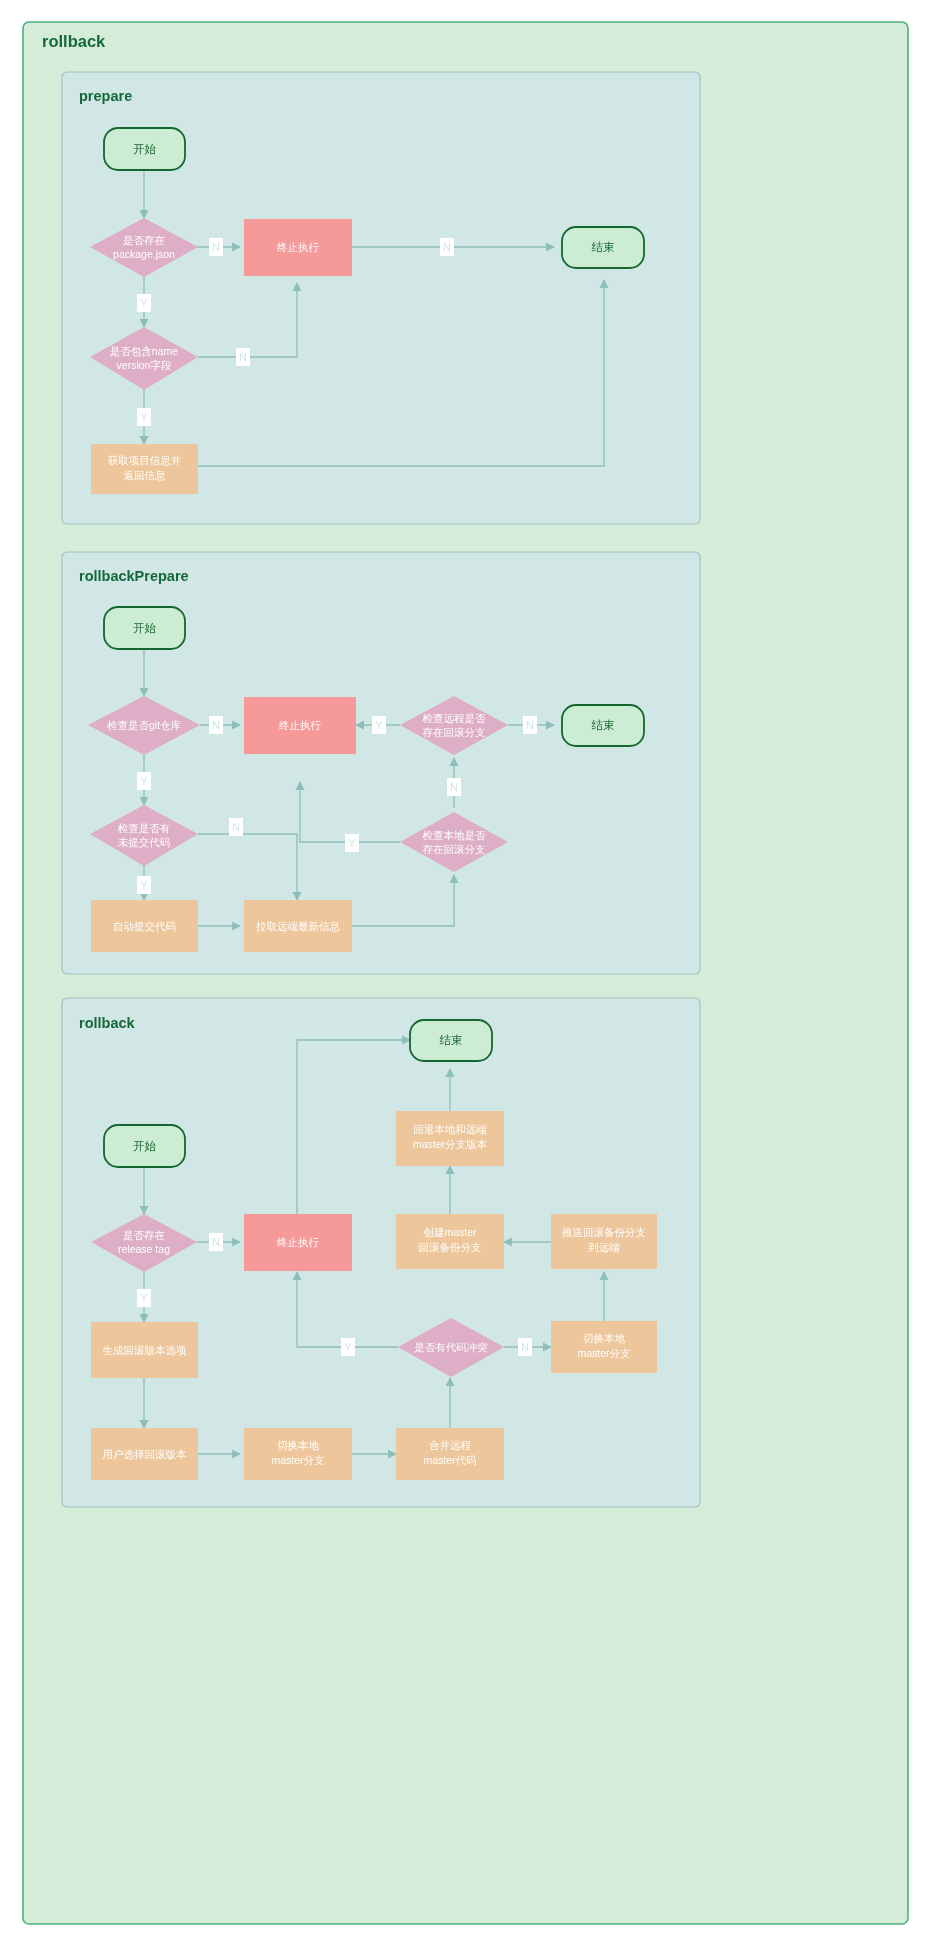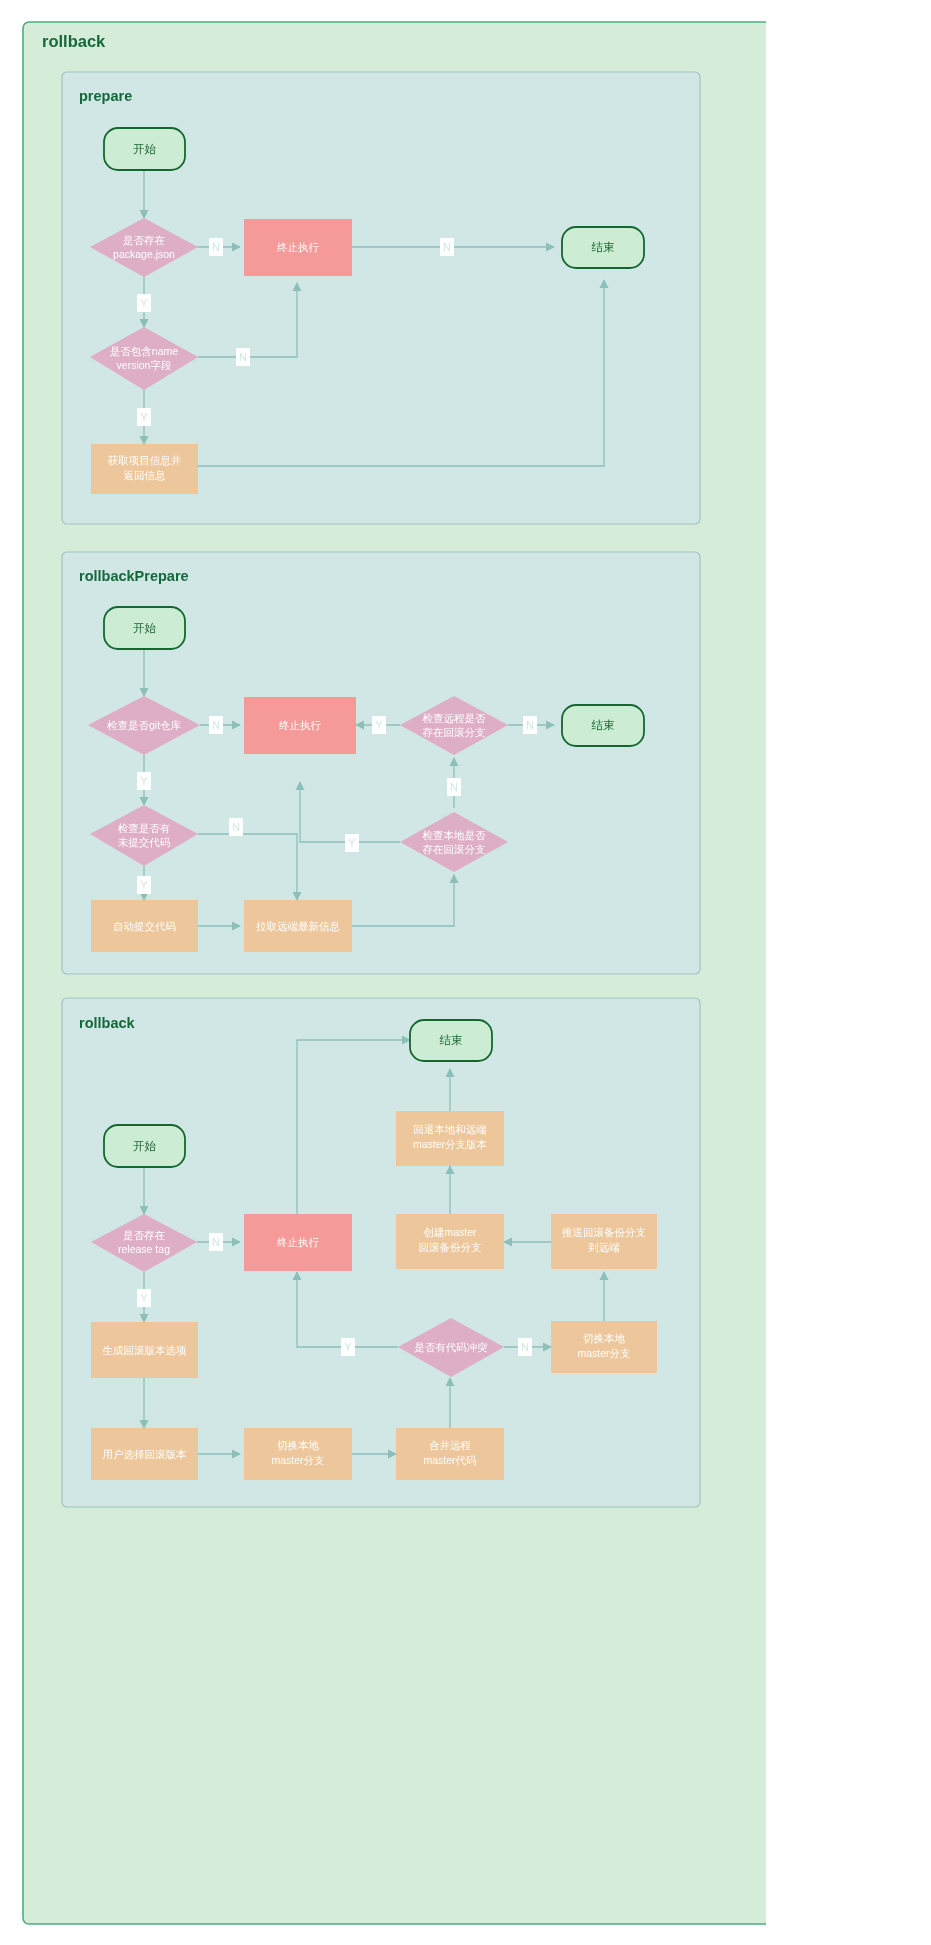--- a/index.html
+++ b/index.html
@@ -1,17 +1,17 @@
 <!DOCTYPE html>
 <html><head>
 <meta charset="utf-8">
 <style>
   html,body{margin:0;padding:0;background:#ffffff;}
   body{font-family:"Liberation Sans","DejaVu Sans",sans-serif;}
-  #stage{position:relative;width:766px;height:1945px;background:#ffffff;overflow:hidden;}
+  #stage{position:relative;width:931px;height:1945px;background:#ffffff;overflow:hidden;}
   svg{display:block;}
   .outer-rect{fill:#d5ecd8;stroke:#4caf7d;stroke-width:1.6;}
   .sub-rect{fill:#d1e7e5;stroke:#9fc4c2;stroke-width:1.2;}
   .sub-title{fill:#14683a;font-size:14.5px;font-weight:bold;font-family:"Liberation Sans",sans-serif;}
   .outer-title{fill:#14683a;font-size:16.5px;font-weight:bold;font-family:"Liberation Sans",sans-serif;}
   .n-term{fill:#cdecd4;stroke:#13672f;stroke-width:1.8;}
   .n-dec{fill:#ddaec5;stroke:none;}
   .n-stop{fill:#f59a99;stroke:none;}
   .n-proc{fill:#edc79b;stroke:none;}
   .lbl-dark{fill:#17652f;font-size:11.5px;font-family:"Liberation Sans",sans-serif;text-anchor:middle;}

